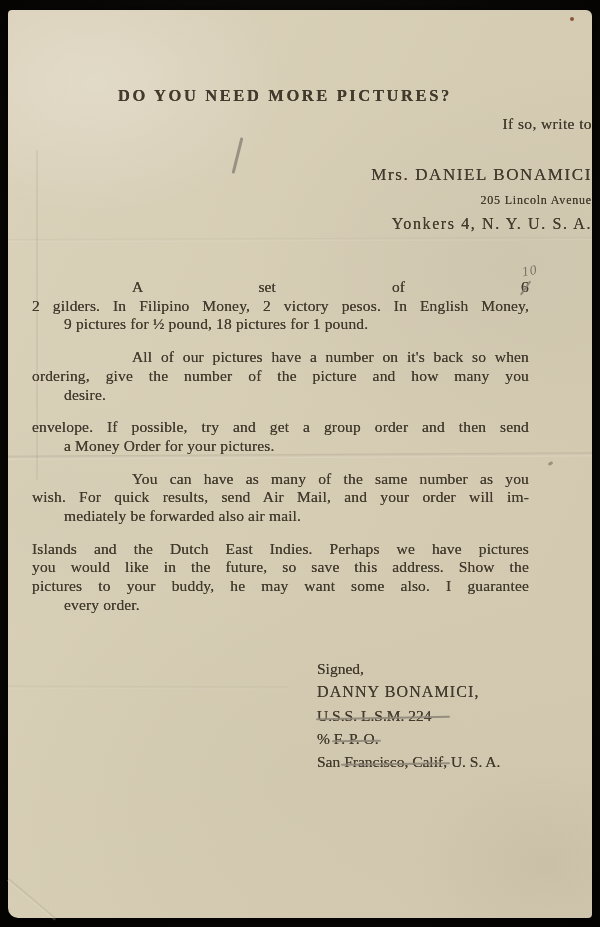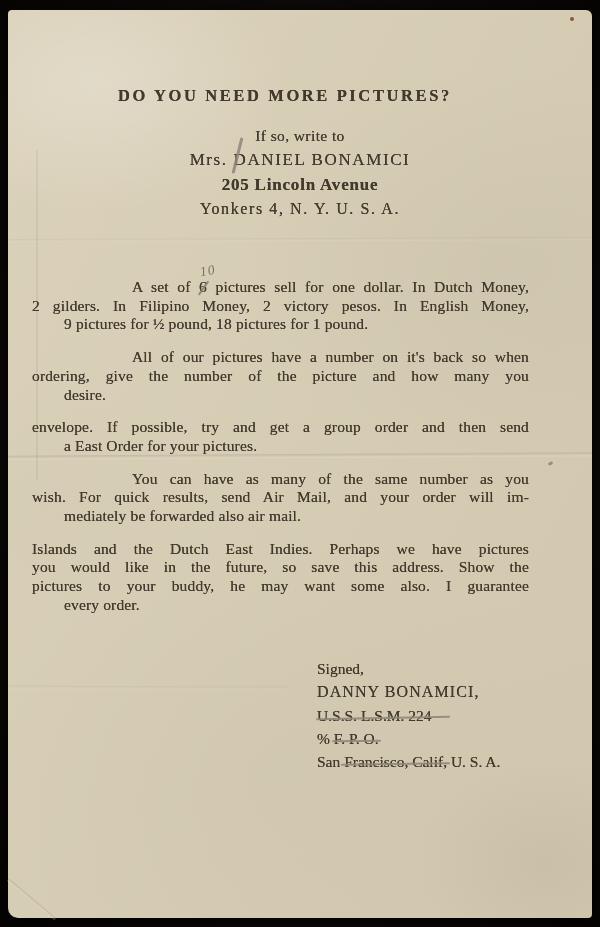--- a/index.html
+++ b/index.html
@@ -33,24 +33,24 @@
   .crease-h3{left:0;top:676px;width:48%;height:3px;
     background:linear-gradient(to bottom, rgba(122,112,92,.10), rgba(246,241,228,.12));transform:rotate(.2deg);}
   .crease-v{left:28px;top:140px;width:2px;height:330px;background:rgba(120,110,92,.10);}
   .crease-bl{left:0px;top:868px;width:62px;height:3px;
     background:linear-gradient(to bottom, rgba(118,106,86,.22), rgba(248,243,230,.25));transform:rotate(40deg);transform-origin:left center;}
   .dot-tr{position:absolute;left:562px;top:7px;width:4px;height:4px;border-radius:50%;background:#7e3f22;opacity:.85;}
   .speck-1{position:absolute;left:540px;top:452px;width:5px;height:3px;background:rgba(108,98,80,.55);border-radius:2px;transform:rotate(-30deg);}
 
   
   .title{position:absolute;left:75px;top:76px;font-size:16.5px;font-weight:bold;letter-spacing:2.6px;white-space:nowrap;margin-left:35px;}
-  .hdr-center{position:absolute;left:0;top:114px;width:584px;text-align:center;line-height:24.4px;}
+  .hdr-center{position:absolute;left:0;top:102px;width:584px;text-align:right;line-height:24.4px;}
   .hdr-intro{font-size:15.5px;letter-spacing:.4px;}
-  .hdr-recipient{font-size:17px;letter-spacing:1.6px;}
-  .hdr-addr1{font-size:17px;letter-spacing:.8px;font-weight:bold;}
+  .hdr-recipient{font-size:17px;letter-spacing:1.6px;margin-top:27px;}
+  .hdr-addr1{font-size:12px;letter-spacing:.8px;}
   .hdr-addr2{font-size:16px;letter-spacing:1.6px;}
   .mrs-slash{position:absolute;left:228px;top:127px;width:2.6px;height:37px;background:#8d867a;border-radius:2px;transform:rotate(14deg);opacity:.85;}
 
   
   .letter-body{position:absolute;left:24px;top:268px;width:497px;font-size:15.5px;line-height:18.7px;letter-spacing:.15px;}
   .para{margin:0 0 14px 0;}
   .line{text-align:justify;text-align-last:justify;}
   .line.first{padding-left:100px;}
   .line.last{text-align-last:left;margin-left:32px;}
 
@@ -89,32 +89,32 @@
   <div class="hdr-center ink">
     <div class="hdr-intro">If so, write to</div>
     <div class="hdr-recipient">Mrs. DANIEL BONAMICI</div>
     <div class="hdr-addr1">205 Lincoln Avenue</div>
     <div class="hdr-addr2">Yonkers 4, N. Y. U. S. A.</div>
   </div>
   <div class="mrs-slash"></div>
 
   <div class="letter-body ink">
     <div class="para">
-      <div class="line first"><span>A set of </span><span class="struck-digit"><span>6</span><span class="handwritten">10</span></span><span> pictures sell for one dollar. In Dutch Money,</span></div>
+      <div class="line first"><span>A set of </span><span class="struck-digit"><span>6</span><span class="handwritten">10</span></span></div>
       <div class="line">2 gilders. In Filipino Money, 2 victory pesos. In English Money,</div>
       <div class="line last">9 pictures for ½ pound, 18 pictures for 1 pound.</div>
     </div>
     <div class="para">
         <div class="line first">All of our pictures have a number on it's back so when</div>
         <div class="line">ordering, give the number of the picture and how many you</div>
         <div class="line last">desire.</div>
       </div>
     <div class="para">
         <div class="line">envelope. If possible, try and get a group order and then send</div>
-        <div class="line last">a East Order for your pictures.</div>
+        <div class="line last">a Money Order for your pictures.</div>
       </div>
     <div class="para">
         <div class="line first">You can have as many of the same number as you</div>
         <div class="line">wish. For quick results, send Air Mail, and your order will im-</div>
         <div class="line last">mediately be forwarded also air mail.</div>
       </div>
     <div class="para">
         <div class="line">Islands and the Dutch East Indies. Perhaps we have pictures</div>
         <div class="line">you would like in the future, so save this address. Show the</div>
         <div class="line">pictures to your buddy, he may want some also. I guarantee</div>

